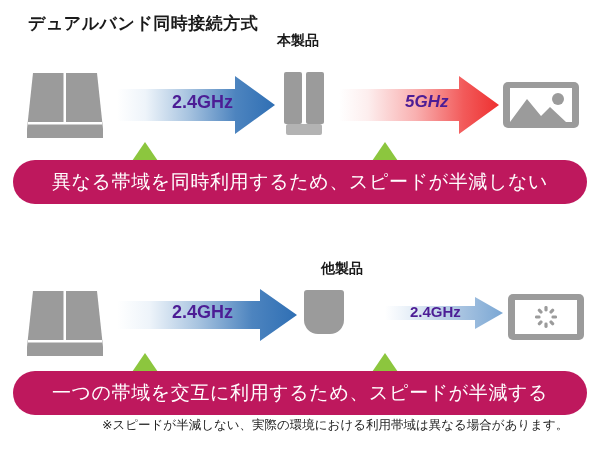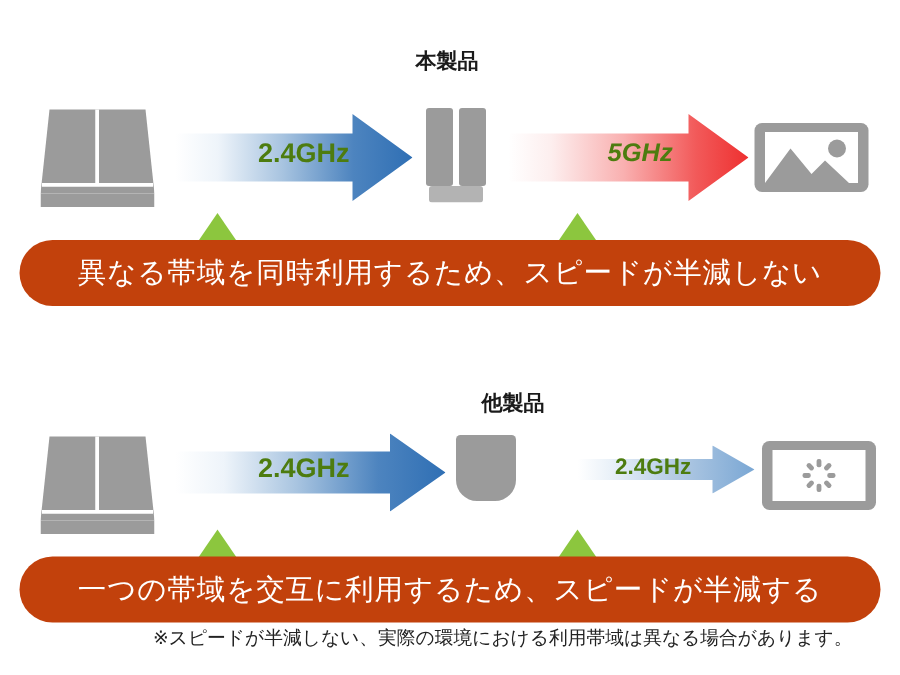--- a/index.html
+++ b/index.html
@@ -88,41 +88,41 @@
   }
   #tv-row1 { left: 503px; top: 82px; }
   #tv-row2 { left: 508px; top: 294px; }
 
   
   .arrow {
     position: absolute;
   }
   .arrow-label {
     position: absolute;
-    color: #4d7c0f;
+    color: #4c1d95;
     font-weight: bold;
     white-space: nowrap;
     pointer-events: none;
   }
   #arrow-24-row1 { left: 117px; top: 76px; width: 158px; height: 58px; }
   #arrow-24-row1-label { left: 172px; top: 92px; font-size: 18px; }
 
   #arrow-5-row1 { left: 339px; top: 76px; width: 160px; height: 58px; }
   #arrow-5-row1-label { left: 405px; top: 92px; font-size: 17px; font-style: italic; }
 
   #arrow-24-row2 { left: 117px; top: 289px; width: 180px; height: 52px; }
   #arrow-24-row2-label { left: 172px; top: 302px; font-size: 18px; }
 
   #arrow-24-row2b { left: 385px; top: 297px; width: 118px; height: 32px; }
   #arrow-24-row2b-label { left: 410px; top: 303px; font-size: 15px; }
 
   
   .callout {
     position: absolute;
-    background: #c2410c;
+    background: #be185d;
     border-radius: 22px;
     height: 44px;
     display: flex;
     align-items: center;
     justify-content: center;
   }
   .callout-text {
     color: #ffffff;
     font-size: 19px;
     font-weight: normal;
@@ -153,20 +153,21 @@
     font-size: 12.5px;
     color: #222222;
     white-space: nowrap;
   }
 </style>
 </head>
 <body>
 
 <div class="canvas">
 
+  <div class="section-heading" id="heading-simultaneous">デュアルバンド同時接続方式</div>
 
   <div class="modem" id="modem-row1">
     <svg width="76" height="72" viewBox="0 0 76 72">
       <path d="M6,6 L70,6 L76,62 L0,62 Z" fill="#9b9b9b"></path>
       <rect x="0" y="62" width="76" height="9" fill="#9b9b9b"></rect>
       <rect x="36.5" y="6" width="2.5" height="49" fill="#ffffff"></rect>
       <rect x="1" y="55" width="74" height="2.5" fill="#ffffff"></rect>
     </svg>
   </div>
 

